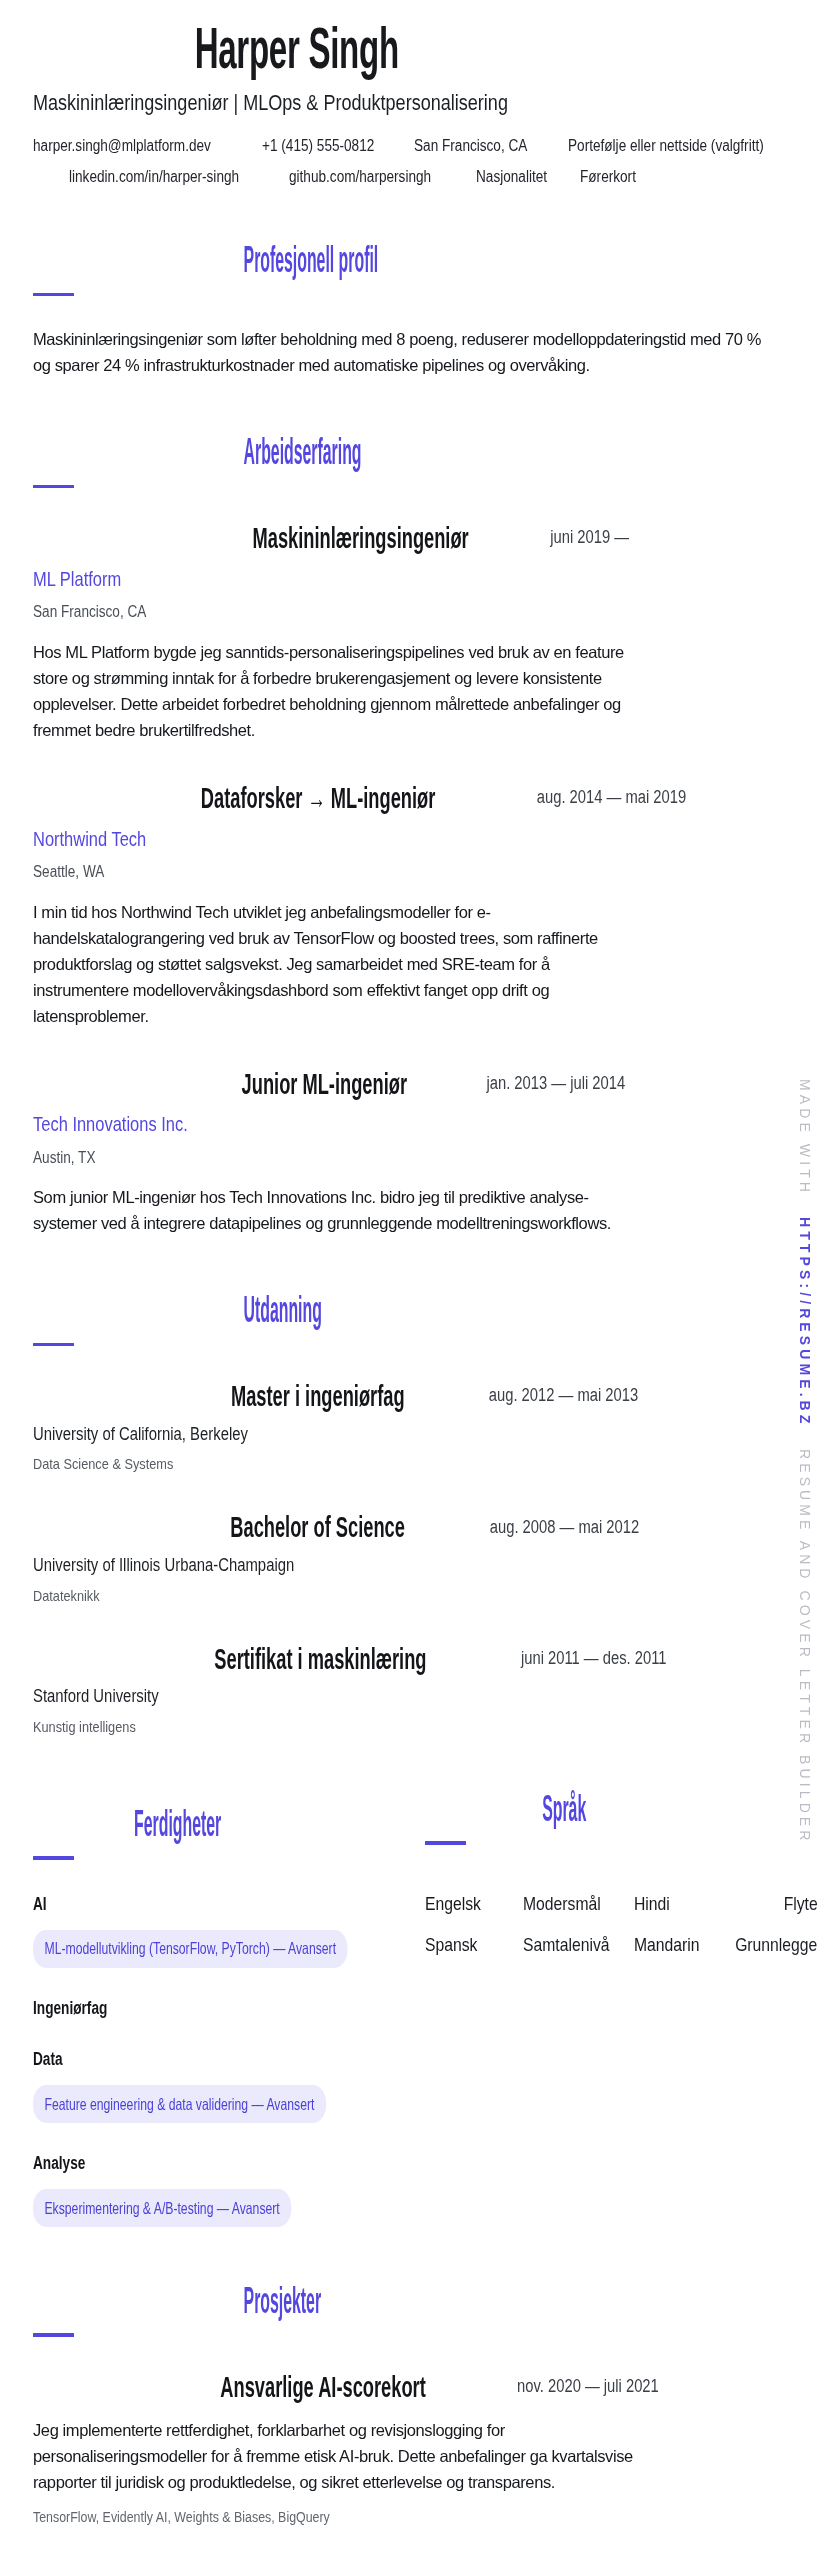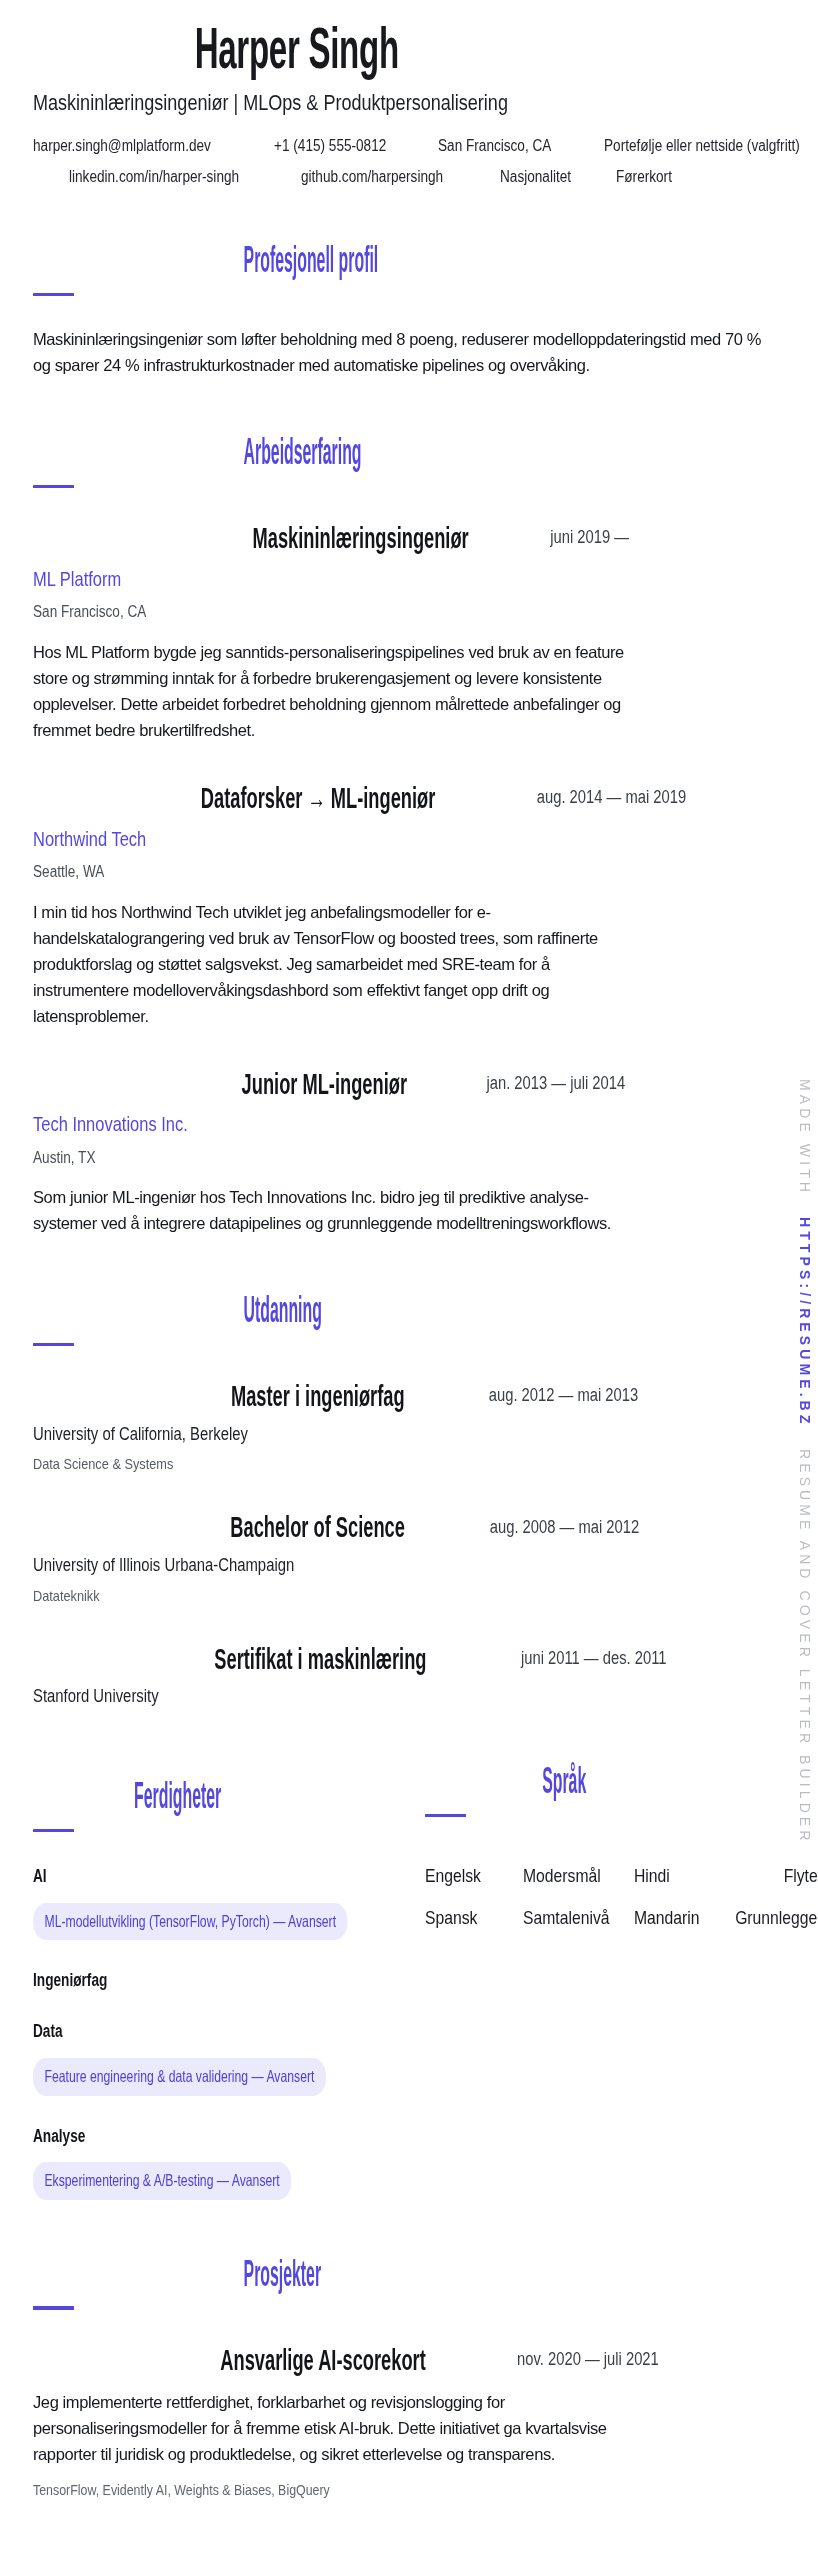--- a/index.html
+++ b/index.html
@@ -25,21 +25,21 @@
   
   .name {
     font-size: 58px; font-weight: 700; color: #17191d;
     transform: scaleX(0.57); letter-spacing: -0.5px; line-height: 1.04;
   }
   .subtitle-wrap { margin-top: 12.4px; }
   .subtitle {
     font-size: 22px; font-weight: 500; color: #1c1f24;
     transform: scaleX(0.82);
   }
-  .contact-row { margin-top: 20.6px; display: flex; gap: 32px; align-items: baseline; }
+  .contact-row { margin-top: 20.6px; display: flex; gap: 20px; align-items: baseline; }
   .contact-row + .contact-row { margin-top: 13.4px; padding-left: 36px; }
   .contact-item { font-size: 16px; color: #22252b; transform: scaleX(0.85); }
 
   
   .section { margin-top: 56px; }
   .sec-head {
     font-size: 36px; font-weight: 700; color: #5447e0;
     transform: scaleX(0.44); line-height: 1;
   }
   .sec-bar { width: 41px; height: 3.6px; background: #5447e0; margin-top: 14.4px; border-radius: 0.5px; }
@@ -188,20 +188,21 @@
       <div class="school"><span class="t cx">University of Illinois Urbana-Champaign</span></div>
       <div class="field"><span class="t cx">Datateknikk</span></div>
     </div>
 
     <div class="item">
       <div class="row">
         <div class="h3">Sertifikat i maskinlæring</div>
         <div class="date cx-r">juni 2011 — des. 2011</div>
       </div>
       <div class="school"><span class="t cx">Stanford University</span></div>
+      <div class="field"><span class="t cx">Kunstig intelligens</span></div>
     </div>
   </section>
 
   <section class="section two-col">
     <div class="col-skills">
       <h2 class="sec-head">Ferdigheter</h2>
       <div class="sec-bar"></div>
 
       <div class="skill-label first"><span class="t cx">AI</span></div>
       <div class="pill-wrap"><span class="pill">ML-modellutvikling (TensorFlow, PyTorch) — Avansert</span></div>
@@ -235,21 +236,21 @@
 
   <section class="section">
     <h2 class="sec-head">Prosjekter</h2>
     <div class="sec-bar"></div>
 
     <div class="item first">
       <div class="row">
         <div class="h3">Ansvarlige AI-scorekort</div>
         <div class="date cx-r">nov. 2020 — juli 2021</div>
       </div>
-      <p class="desc" style="margin-top:14.4px">Jeg implementerte rettferdighet, forklarbarhet og revisjonslogging for personaliseringsmodeller for å fremme etisk AI-bruk. Dette initiativet ga kvartalsvise rapporter til juridisk og produktledelse, og sikret etterlevelse og transparens.</p>
+      <p class="desc" style="margin-top:14.4px">Jeg implementerte rettferdighet, forklarbarhet og revisjonslogging for personaliseringsmodeller for å fremme etisk AI-bruk. Dette anbefalinger ga kvartalsvise rapporter til juridisk og produktledelse, og sikret etterlevelse og transparens.</p>
       <div class="tools"><span class="t cx">TensorFlow, Evidently AI, Weights &amp; Biases, BigQuery</span></div>
     </div>
 
   </section>
 
   <aside class="watermark">
     <span class="wm-gray">MADE WITH</span>
     <span class="wm-accent">HTTPS://RESUME.BZ</span>
     <span class="wm-gray">RESUME AND COVER LETTER BUILDER</span>
   </aside>

